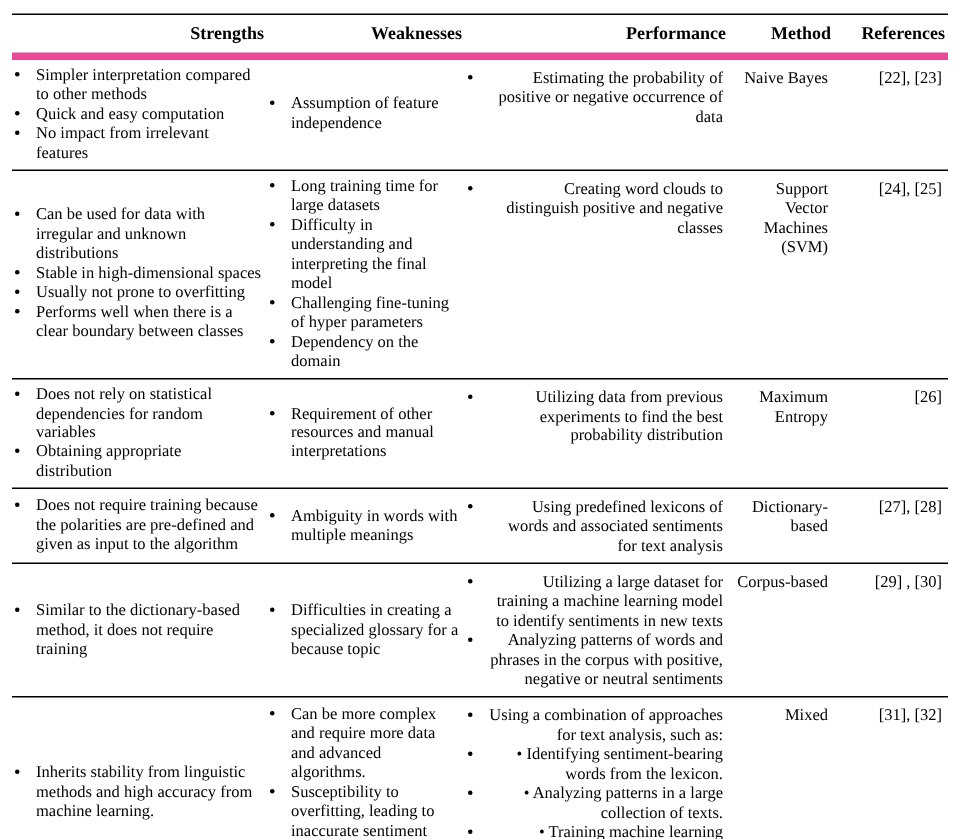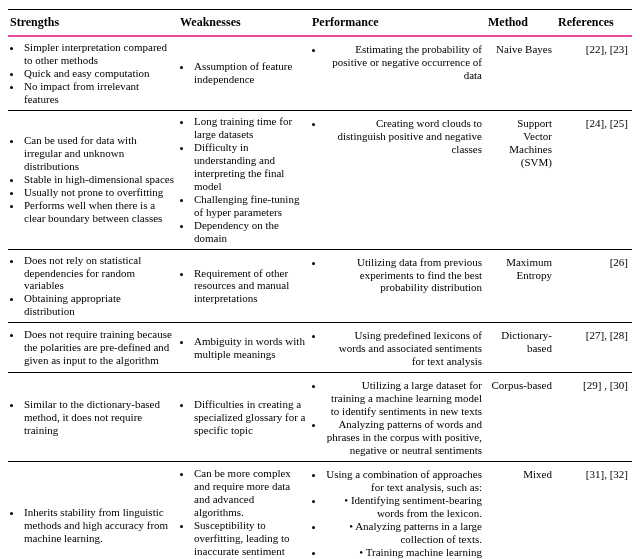--- a/index.html
+++ b/index.html
@@ -17,24 +17,24 @@
     padding: 9px 8px 0 8px;
   }
   table.comparison {
     border-collapse: collapse;
     table-layout: fixed;
     width: 624px;
   }
   thead th {
     font-size: 12px;
     font-weight: bold;
-    text-align: left;
+    text-align: right;
     padding: 5px 2px;
     border-top: 1.5px solid #000;
-    border-bottom: 2px solid #ec4899;
+    border-bottom: 5px solid #ec4899;
     vertical-align: middle;
   }
   tbody td {
     font-size: 11px;
     line-height: 1.18;
     border-bottom: 1px solid #000;
     padding: 4px 4px 4px 2px;
     vertical-align: middle;
     word-wrap: break-word;
   }
@@ -168,21 +168,21 @@
           <td class="v-top plain">[27], [28]</td>
         </tr>
         <tr>
           <td>
             <ul class="bullets">
               <li>Similar to the dictionary-based method, it does not require training</li>
             </ul>
           </td>
           <td>
             <ul class="bullets">
-              <li>Difficulties in creating a specialized glossary for a specific topic</li>
+              <li>Difficulties in creating a specialized glossary for a because topic</li>
             </ul>
           </td>
           <td class="v-top">
             <ul class="bullets">
               <li>Utilizing a large dataset for training a machine learning model to identify sentiments in new texts</li>
               <li>Analyzing patterns of words and phrases in the corpus with positive, negative or neutral sentiments</li>
             </ul>
           </td>
           <td class="v-top plain">Corpus-based</td>
           <td class="v-top plain">[29] , [30]</td>

